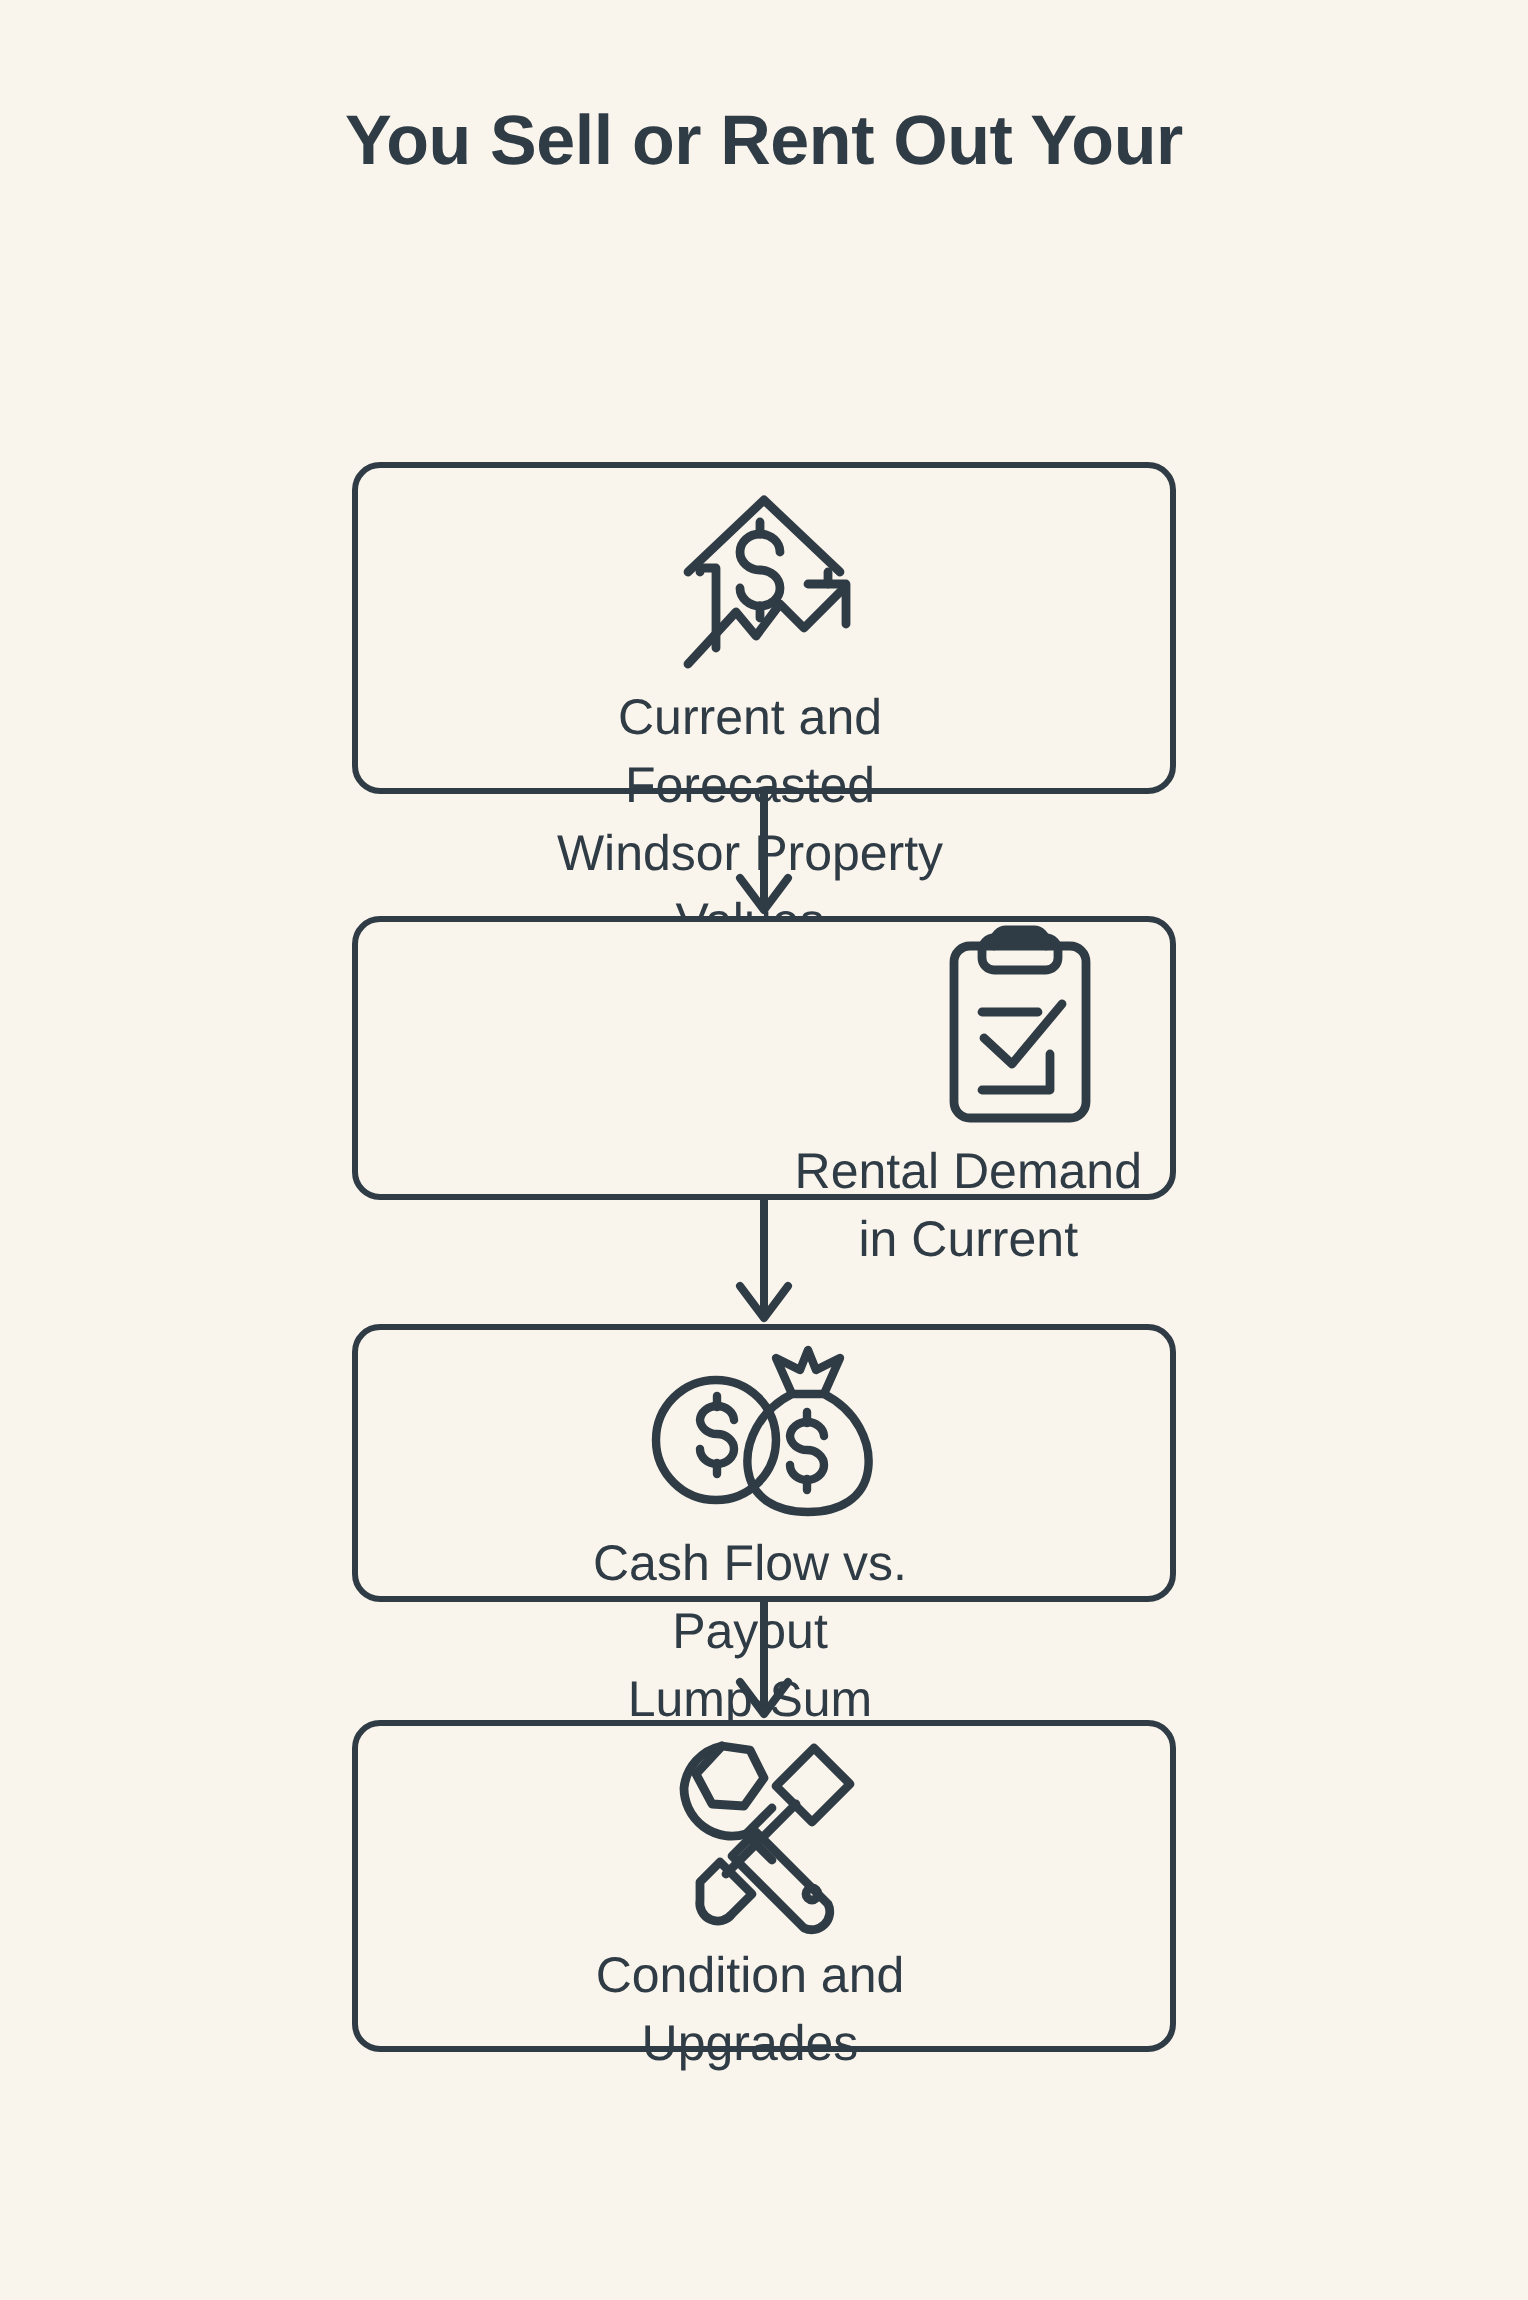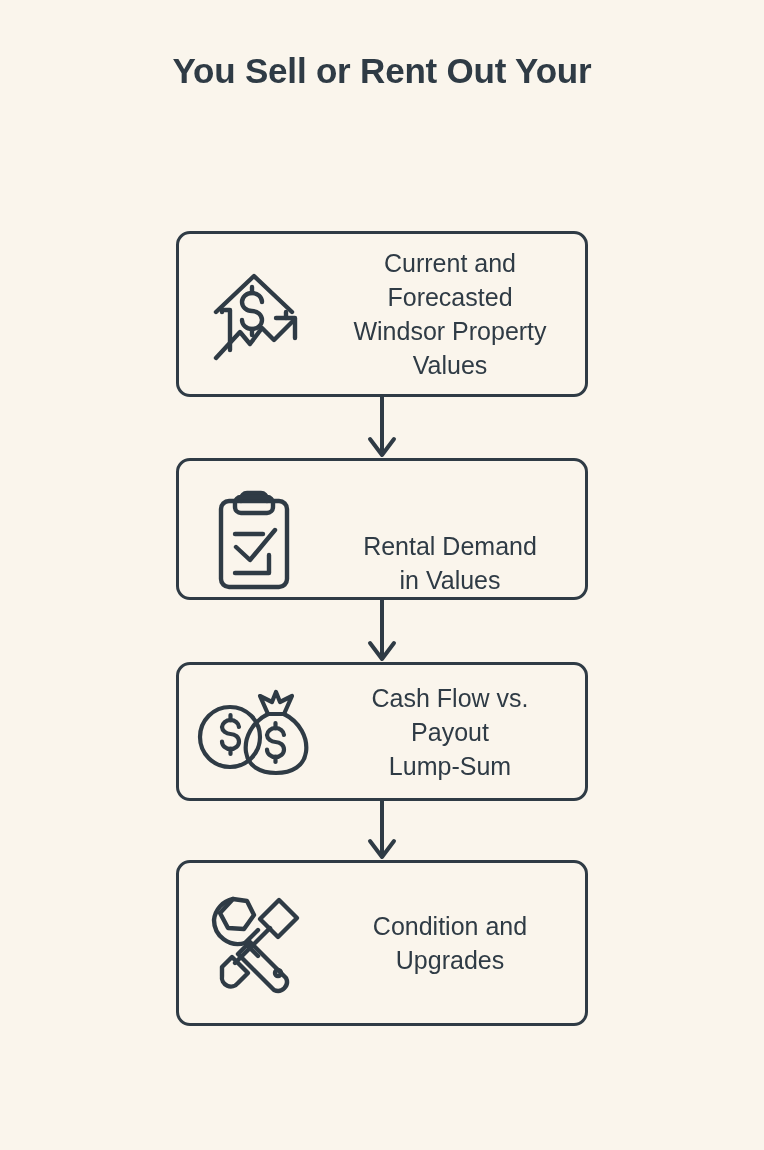--- a/index.html
+++ b/index.html
@@ -46,21 +46,21 @@
   }
 
   .card {
     position: relative;
     box-sizing: border-box;
     width: 412px;
     border: 3px solid #2f3b45;
     border-radius: 14px;
     background: #faf5ec;
     display: flex;
-    flex-direction: row;
+    flex-direction: column;
     align-items: center;
     justify-content: flex-start;
   }
   .card-1 { height: 166px; }
   .card-2 { height: 142px; align-items: flex-end; }
   .card-3 { height: 139px; }
   .card-4 { height: 166px; }
 
   .card-icon {
     flex: 0 0 auto;
@@ -147,21 +147,21 @@
 
           <path d="M30 45 L58 45"></path>
 
           <path d="M31 58 L45 71 L70 41"></path>
 
           <path d="M30 84 L64 84 L64 66"></path>
         </svg>
       </div>
       <div class="card-text">
         <span class="text-line">Rental Demand</span>
-        <span class="text-line">in Values</span>
+        <span class="text-line">in Current</span>
       </div>
     </div>
 
     <div class="connector conn-2">
       <svg width="34" height="62" viewBox="0 0 34 62" fill="none" stroke="#2f3b45" stroke-width="4" stroke-linecap="round" stroke-linejoin="round">
         <path d="M17 0 L17 58"></path>
         <path d="M5 43 L17 59 L29 43"></path>
       </svg>
     </div>
 

